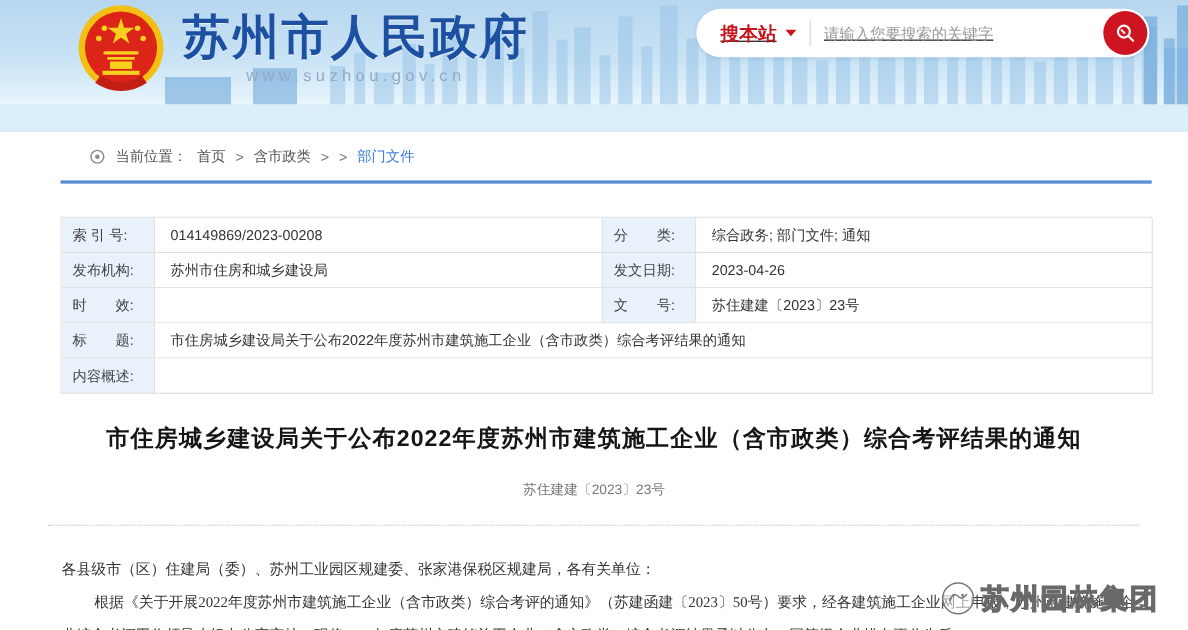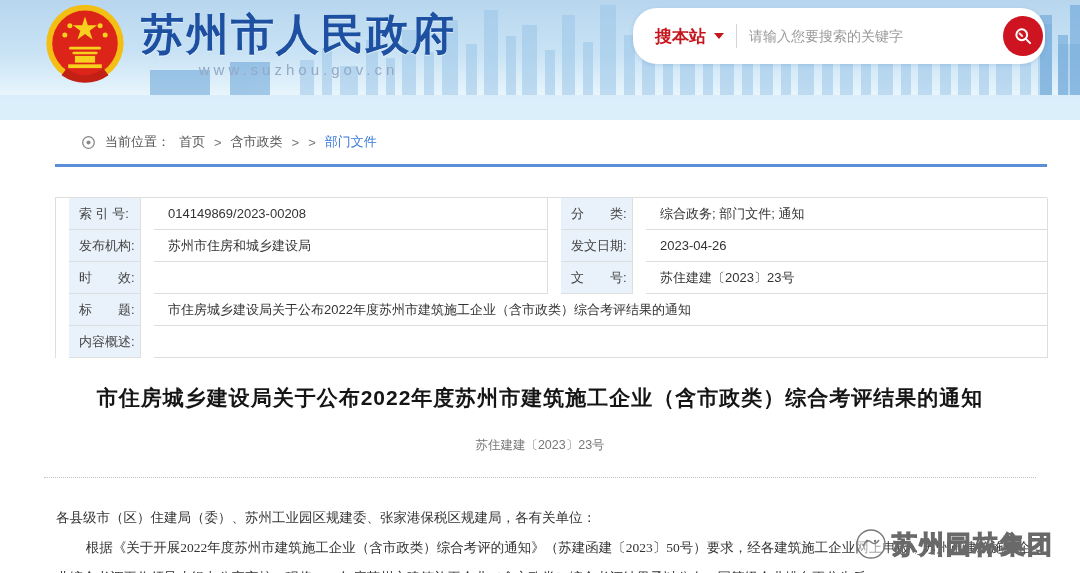--- a/index.html
+++ b/index.html
@@ -6,34 +6,35 @@
   html,body { background:#fff; }
   body { font-family:"Liberation Sans", sans-serif; }
   .page { position:relative; width:1080px; height:573px; background:#fff; overflow:hidden; margin:0 auto; }
 
   
   .site-header{
     position:relative; height:120px; overflow:hidden;
     background:linear-gradient(180deg,#b7d6ee 0%,#c9e3f5 45%,#dff0fa 70%,#f2fafd 88%,#fbfeff 100%);
   }
   .skyline { position:absolute; left:0; top:0; width:1080px; height:120px; }
-  .logo-block{ position:absolute; left:43px; top:1px; display:flex; align-items:flex-start; }
+  .logo-block{ position:absolute; left:68px; top:1px; display:flex; align-items:flex-start; }
   .emblem{ width:84px; height:84px; margin-top:2px; }
   .title-wrap{ margin-left:14px; }
   .site-title{
     font-size:43px; font-weight:bold; color:#1e50a2; letter-spacing:2px;
     line-height:1.15; margin-top:9px; text-shadow:0 1px 0 rgba(255,255,255,.6);
   }
   .site-url{
     text-align:center; color:#93a9c6; font-size:15px; letter-spacing:4px; margin-top:2px;
   }
   .search-pill{
-    position:absolute; right:35px; top:8px; width:412px; height:56px;
+    position:absolute; right:35px; top:8px; width:412px; height:44px;
     background:#fff; border-radius:24px; display:flex; align-items:center;
     box-shadow:0 1px 4px rgba(30,80,160,.15);
+    text-decoration:underline;
   }
   .search-scope{ display:flex; align-items:center; gap:8px; padding-left:22px; cursor:pointer; }
   .search-scope-label{ color:#c5161d; font-size:17px; font-weight:bold; white-space:nowrap; }
   .caret-down{ width:0; height:0; border-left:5px solid transparent; border-right:5px solid transparent; border-top:6px solid #c5161d; }
   .search-divider{ width:1px; height:24px; background:#d5d5d5; margin:0 12px; }
   .search-input{ flex:1; border:none; outline:none; font-size:14px; color:#333; background:transparent; font-family:"Liberation Sans",sans-serif; }
   .search-input::placeholder{ color:#9a9a9a; }
   .search-btn{
     width:40px; height:40px; border-radius:50%; background:#cf1421; border:none;
     margin-right:2px; flex:0 0 auto; display:flex; align-items:center; justify-content:center; cursor:pointer;
@@ -46,21 +47,21 @@
   .crumb-current{ color:#3b7ad9; cursor:pointer; }
   .blue-rule{ margin-left:55px; width:992px; height:3px; background:#5a8fd8; }
 
   
   .meta-table{
     margin:30px 0 0 55px; width:992px;
     display:grid; grid-template-columns:85px 407px 85px 415px; grid-auto-rows:32px;
     border-top:1px solid #dedede; border-left:1px solid #dedede;
     font-size:13px; color:#333;
   }
-  .mcell{ border-right:1px solid #dedede; border-bottom:1px solid #dedede; display:flex; align-items:center; overflow:hidden;margin-left:13px; }
+  .mcell{ border-right:1px solid #dedede; border-bottom:1px solid #dedede; display:flex; align-items:center; overflow:hidden; }
   .mlabel{ background:#e9f2fb; color:#444; padding:0 10px; white-space:pre; }
   .mvalue{ background:#fff; padding:0 14px; white-space:nowrap; }
   .span3{ grid-column:2 / 5; }
 
   
   .article-title{ margin-top:26px; text-align:center; font-size:21px; font-weight:bold; color:#151515; letter-spacing:1px; }
   .doc-number{ margin-top:25px; text-align:center; font-size:12.5px; color:#777; }
   .dotted-rule{ margin:23px 44px 0 44px; border-top:1px dotted #c4c4c4; height:0; }
   .article-body{ margin:25px 38px 0 56px; font-family:"Liberation Serif", serif; font-size:13.5px; color:#333; line-height:30px; }
   .para-indent{ text-indent:2.2em; }

